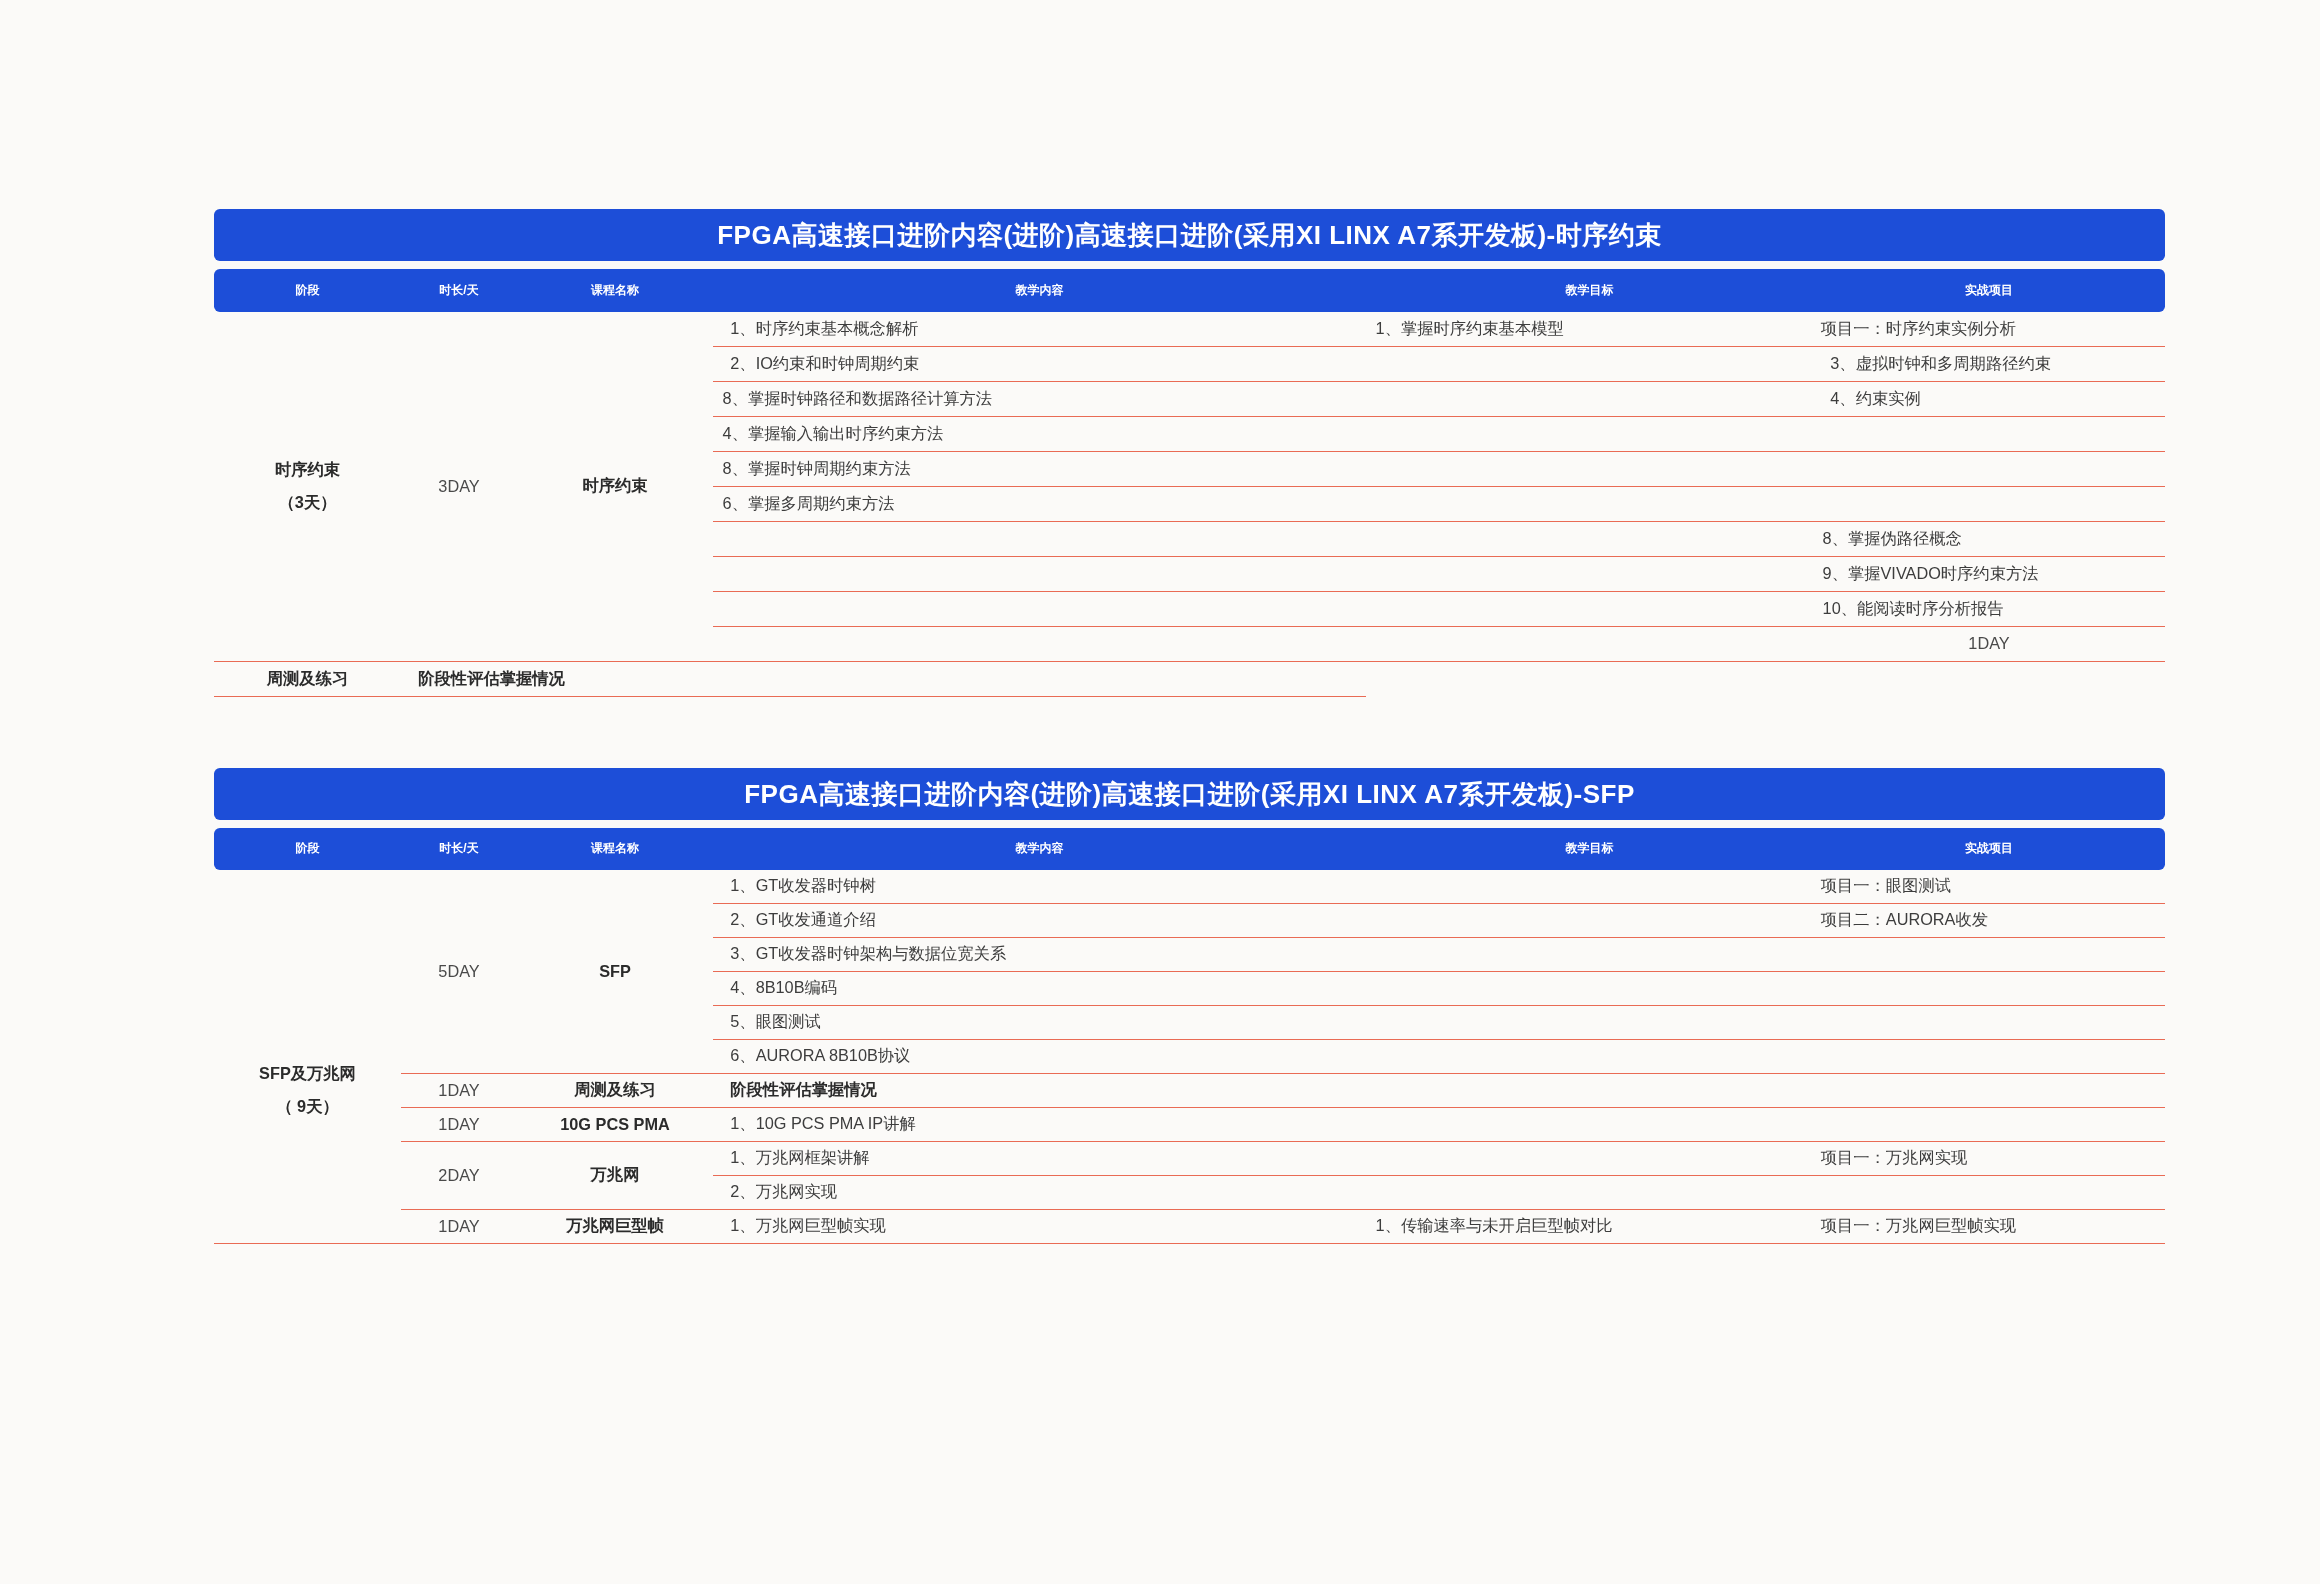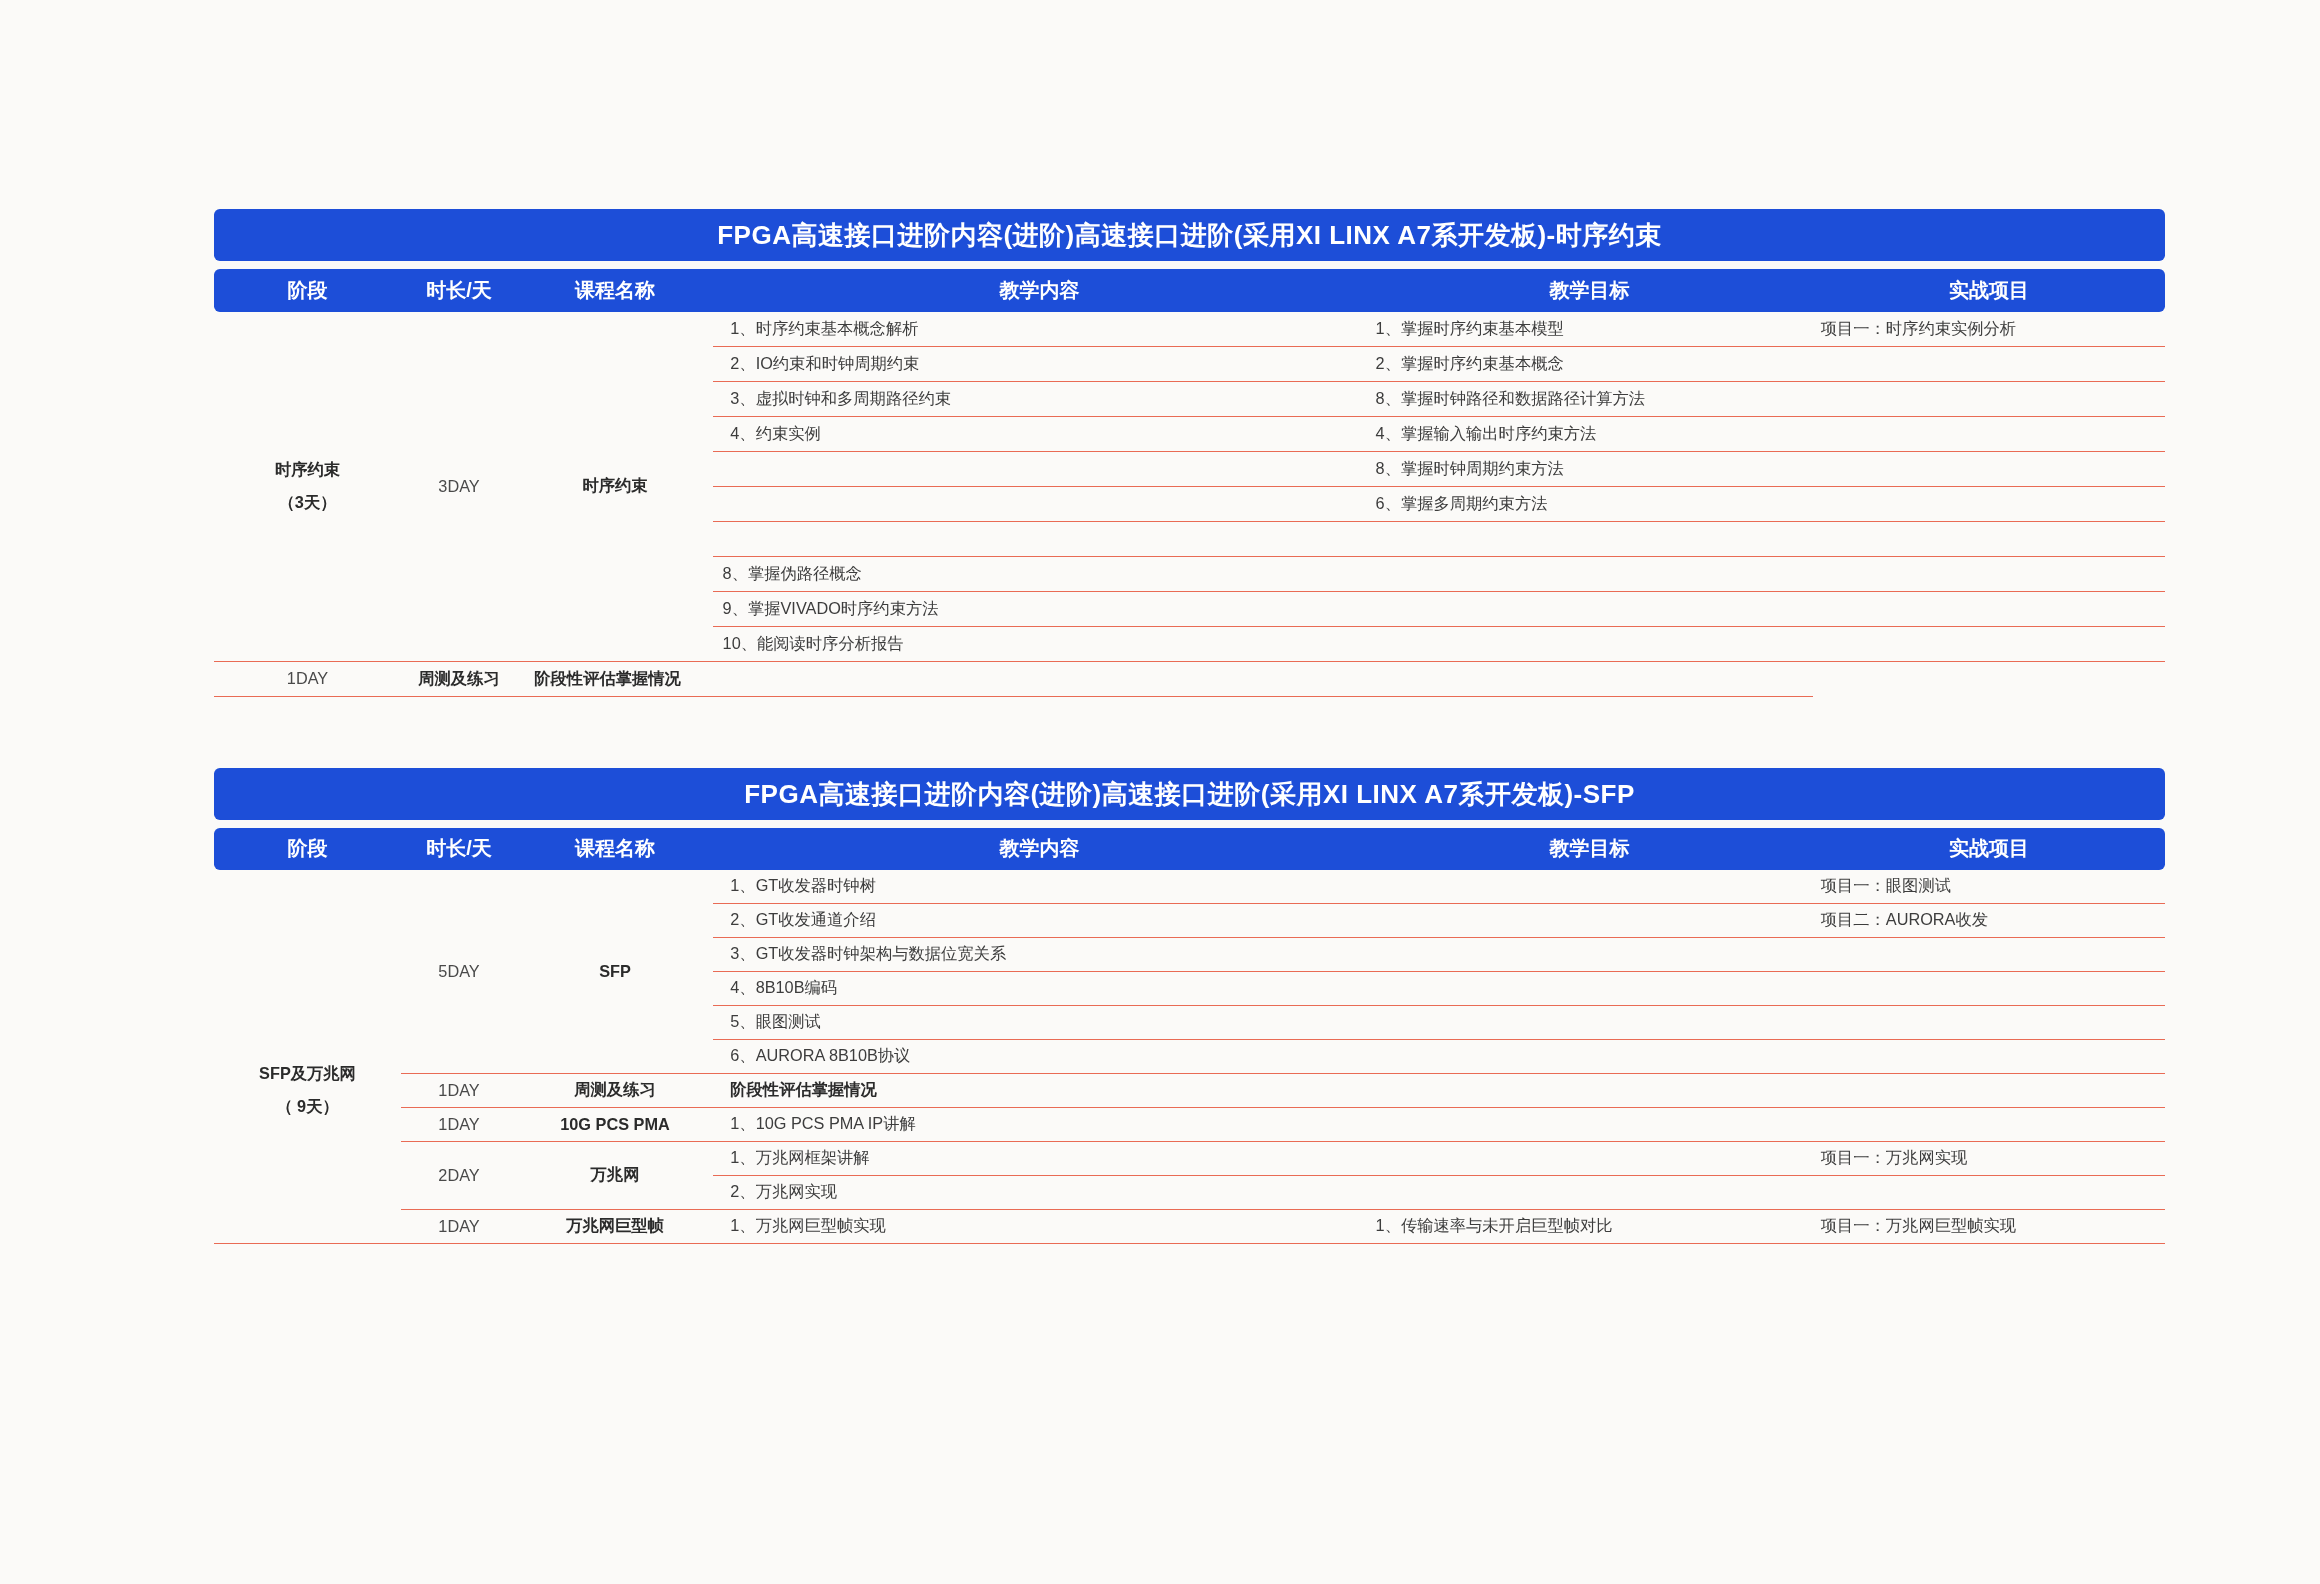--- a/index.html
+++ b/index.html
@@ -23,21 +23,21 @@
 
   .titlebar{
     height:52px;background:var(--blue);border-radius:5.8px;
     display:flex;align-items:center;justify-content:center;
     color:#fff;font-size:26px;font-weight:bold;letter-spacing:0.5px;
     margin-bottom:7.7px;
   }
   .headrow{
     height:43px;background:var(--blue);border-radius:5.8px;
     display:grid;grid-template-columns:187px 116px 196px 653px 447px 352px;
-    color:#fff;font-size:20px;font-weight:bold;
+    color:#fff;font-size:12px;font-weight:bold;
   }
   #table-2 .headrow{height:42px;}
   .hcell{display:flex;align-items:center;justify-content:center;}
 
   .grid{
     display:grid;grid-template-columns:187px 116px 196px 653px 447px 352px;
   }
   #t1-body{grid-auto-rows:35px;}
   #t2-body{grid-auto-rows:34px;}
 
@@ -88,21 +88,20 @@
         <div>（3天）</div>
       </div>
       <div class="cell dur sr10 bb">3DAY</div>
       <div class="cell bold sr10 bb">时序约束</div>
 
       <div class="cell left bb">1、时序约束基本概念解析</div>
       <div class="cell left goal bb">1、掌握时序约束基本模型</div>
       <div class="cell left project bb">项目一：时序约束实例分析</div>
 
       <div class="cell left bb">2、IO约束和时钟周期约束</div>
-      <div class="cell left goal bb">2、掌握时序约束基本概念</div>
       <div class="cell left project bb"></div>
 
       <div class="cell left bb">3、虚拟时钟和多周期路径约束</div>
       <div class="cell left goal bb">8、掌握时钟路径和数据路径计算方法</div>
       <div class="cell left project bb"></div>
 
       <div class="cell left bb">4、约束实例</div>
       <div class="cell left goal bb">4、掌握输入输出时序约束方法</div>
       <div class="cell left project bb"></div>
 

